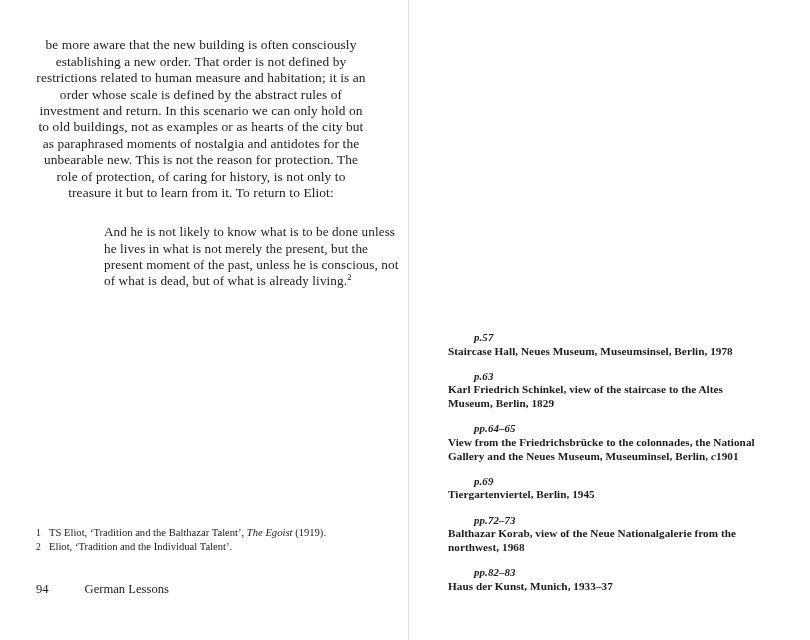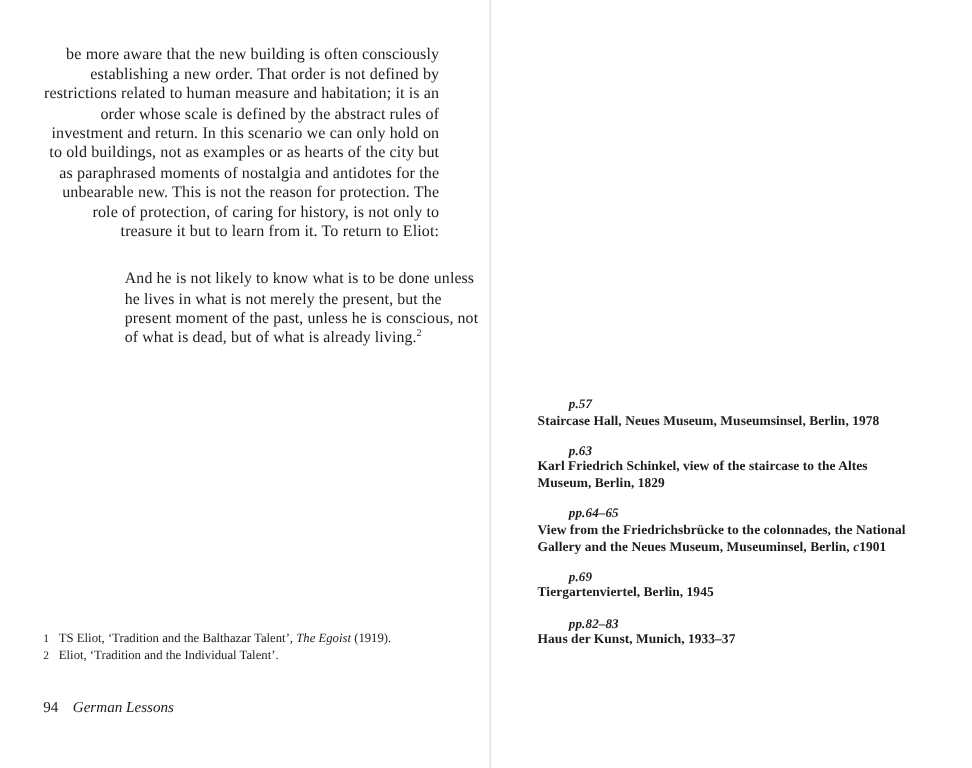--- a/index.html
+++ b/index.html
@@ -40,21 +40,21 @@
     height: 640px;
   }
 
   .body-text {
     position: absolute;
     left: 36px;
     top: 24px;
     width: 330px;
     font-size: 13.4px;
     line-height: 16.4px;
-    text-align: right;
+    text-align: center;
     letter-spacing: 0.1px;
   }
 
   .quote-block {
     position: absolute;
     left: 64px;
     top: 211px;
     width: 300px;
     font-size: 13.2px;
     line-height: 16.4px;
@@ -95,21 +95,21 @@
     left: 36px;
     top: 582px;
     font-size: 12.6px;
     white-space: nowrap;
   }
   .folio .folio-num {
     font-style: normal;
     margin-right: 12px;
   }
   .folio .folio-title {
-    font-style: italic;
+    margin-left: 24px;
   }
 
   
   .page-right {
     position: absolute;
     left: 409px;
     top: 0;
     width: 401px;
     height: 640px;
   }
@@ -195,20 +195,24 @@
       <div class="caption-entry">
         <span class="caption-ref">pp.64–65</span>
         <span class="caption-text"><span>View from the Friedrichsbrücke to the colonnades, the National Gallery and the Neues Museum, Museuminsel, Berlin, </span><i>c</i><span>1901</span></span>
       </div>
 
       <div class="caption-entry">
         <span class="caption-ref">p.69</span>
         <span class="caption-text">Tiergartenviertel, Berlin, 1945</span>
       </div>
 
+      <div class="caption-entry">
+        <span class="caption-ref">pp.72–73</span>
+        <span class="caption-text">Balthazar Korab, view of the Neue Nationalgalerie from the northwest, 1968</span>
+      </div>
 
       <div class="caption-entry">
         <span class="caption-ref">pp.82–83</span>
         <span class="caption-text">Haus der Kunst, Munich, 1933–37</span>
       </div>
 
     </div>
 
   </div>
 

